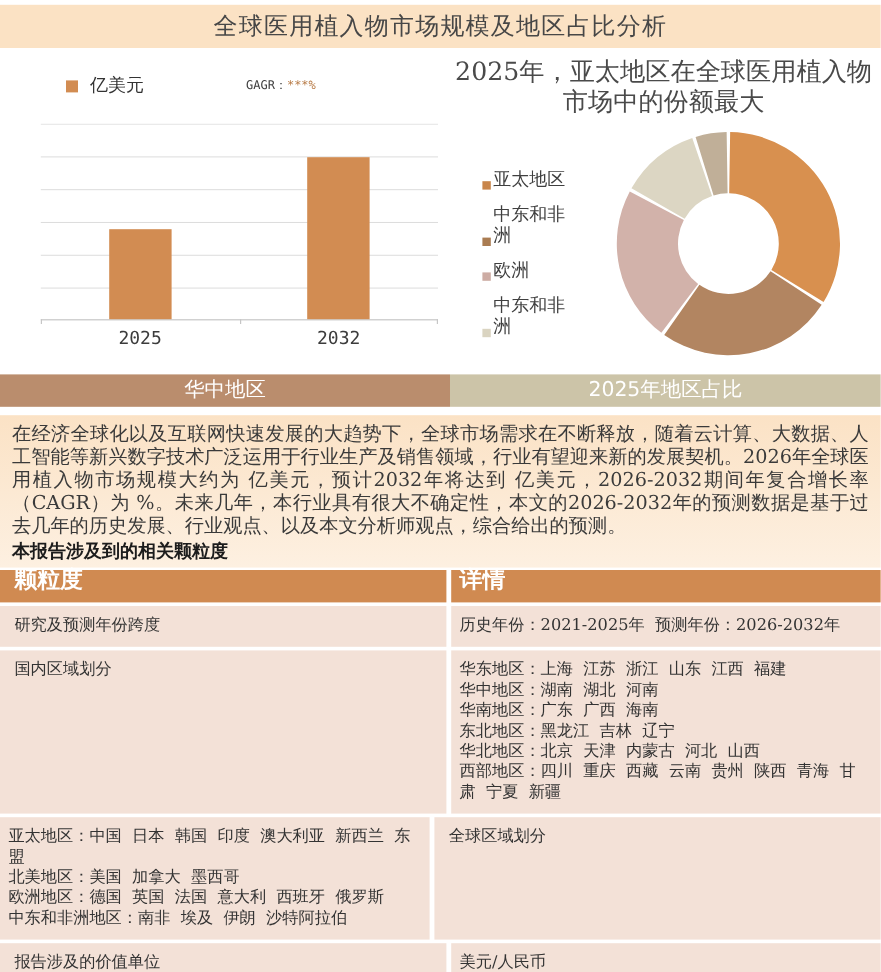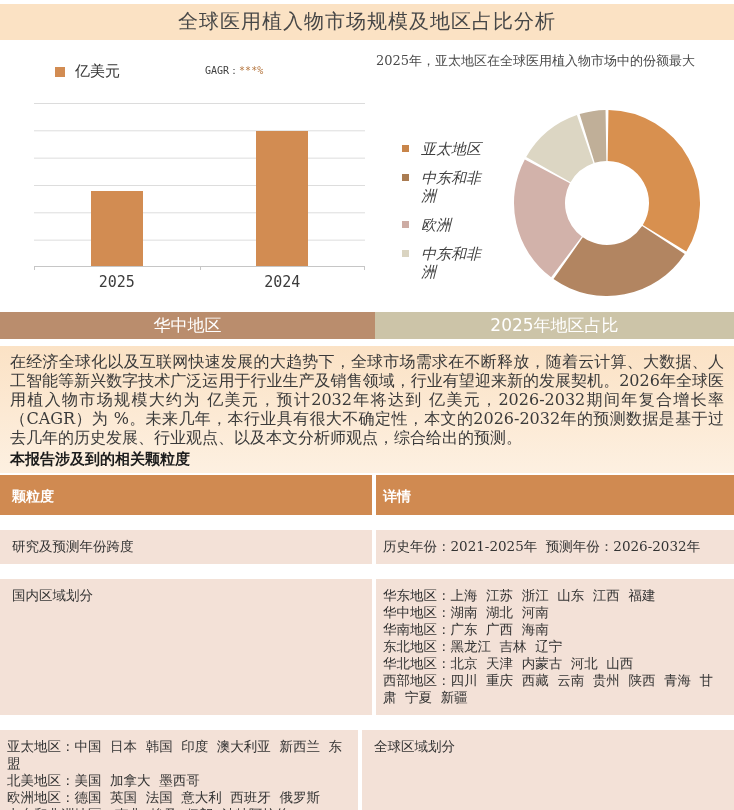--- a/index.html
+++ b/index.html
@@ -29,23 +29,23 @@
   .slot { flex:1; display:flex; justify-content:center; align-items:flex-end; }
   .bar { width:52px; height:0; }
   .tick { position:absolute; top:100%; width:1px; height:4px; background:#c6c6c6; }
   .tick.t0 { left:0; } .tick.t1 { left:50%; } .tick.t2 { right:0; }
   .x-labels { position:absolute; left:34px; top:229px; width:331px; display:flex; }
   .x-labels span { flex:1; text-align:center; font-family:"DejaVu Sans Mono", monospace;
     font-size:15px; color:#3c3c3c; }
 
   .donut-panel { position:absolute; left:370px; top:0; width:364px; height:262px; }
   .headline { position:absolute; left:6px; top:4px; width:354px;
-    font-family:"DejaVu Serif", serif; font-size:13px; line-height:25px; color:#4a4a4a; }
+    font-family:"DejaVu Serif", serif; font-size:21px; line-height:25px; color:#4a4a4a;text-align:center; }
   .d-legend { position:absolute; left:32px; top:96px; }
-  .d-item { display:flex; align-items:flex-start; gap:12px; margin-bottom:11px;font-style:italic; }
+  .d-item { display:flex; align-items:flex-end; gap:2px; margin-bottom:11px; }
   .d-marker { flex:none; width:7px; height:7px; margin-top:5px; background:#ccc; }
   .d-label { font-family:"DejaVu Serif", serif; font-size:15px; line-height:18px;
     color:#3f3f3f; max-width:64px; }
   .donut-svg { position:absolute; left:142px; top:64px; }
 
   
   .tabs { display:flex; margin-top:6px; height:27px; }
   .tab { color:#ffffff; font-size:17px; line-height:27px; text-align:center; cursor:default; }
   .tab-1 { width:375px; background:#ba8d6d; }
   .tab-2 { flex:1; background:#ccc4a8; }
@@ -53,28 +53,28 @@
   
   .summary { margin-top:7px; padding:6px 10px 4px;
     background:linear-gradient(180deg, #fbe2c5 0%, #fdf0e1 100%); }
   .summary p { font-family:"DejaVu Serif", serif; font-size:16px; line-height:19px;
     color:#3a3a3a; text-align:justify; }
   .summary h3 { margin-top:3px; text-align:left; font-size:15px;
     font-weight:bold; color:#1c1c1c; }
 
   
   .g-table { margin-top:2px; }
-  .t-row { display:flex; gap:4px; margin-top:15px; }
+  .t-row { display:flex; gap:4px; margin-top:3px; }
   .t-row.t-head { margin-top:0; }
   .t-cell { background:#f3e1d7; font-family:"DejaVu Serif", serif; font-size:13.5px;
     line-height:17px; color:#333; padding:8px 10px 9px 12px; }
   .t-left { flex:none; width:372px; }
   .t-right { flex:1; padding-left:7px; white-space:pre-wrap; }
-  .t-head .t-cell { background:#d08a51; color:#ffffff; font-weight:bold; font-size:14px;
-    font-family:"DejaVu Sans", sans-serif; padding-top:13px; padding-bottom:10px; }
+  .t-head .t-cell { background:#d08a51; color:#ffffff; font-weight:bold; font-size:19px;
+    font-family:"DejaVu Sans", sans-serif; padding-top:0; padding-bottom:10px; }
 </style>
 </head>
 <body>
 
 <header class="title-band">
   <h1>全球医用植入物市场规模及地区占比分析</h1>
 </header>
 
 <section class="charts">
 
@@ -92,21 +92,21 @@
         <div class="slot">
             <div class="bar" style="height: 83%; background: rgb(210, 140, 82);"></div>
           </div>
       </div>
       <i class="tick t0"></i>
       <i class="tick t1"></i>
       <i class="tick t2"></i>
     </div>
     <div class="x-labels">
       <span>2025</span>
-      <span>2024</span>
+      <span>2032</span>
     </div>
   </div>
 
   <div class="donut-panel">
     <div class="headline">2025年，亚太地区在全球医用植入物市场中的份额最大</div>
     <div class="d-legend">
       <div class="d-item">
         <span class="d-marker" style="background: rgb(200, 133, 74);"></span>
         <span class="d-label">亚太地区</span>
       </div>

